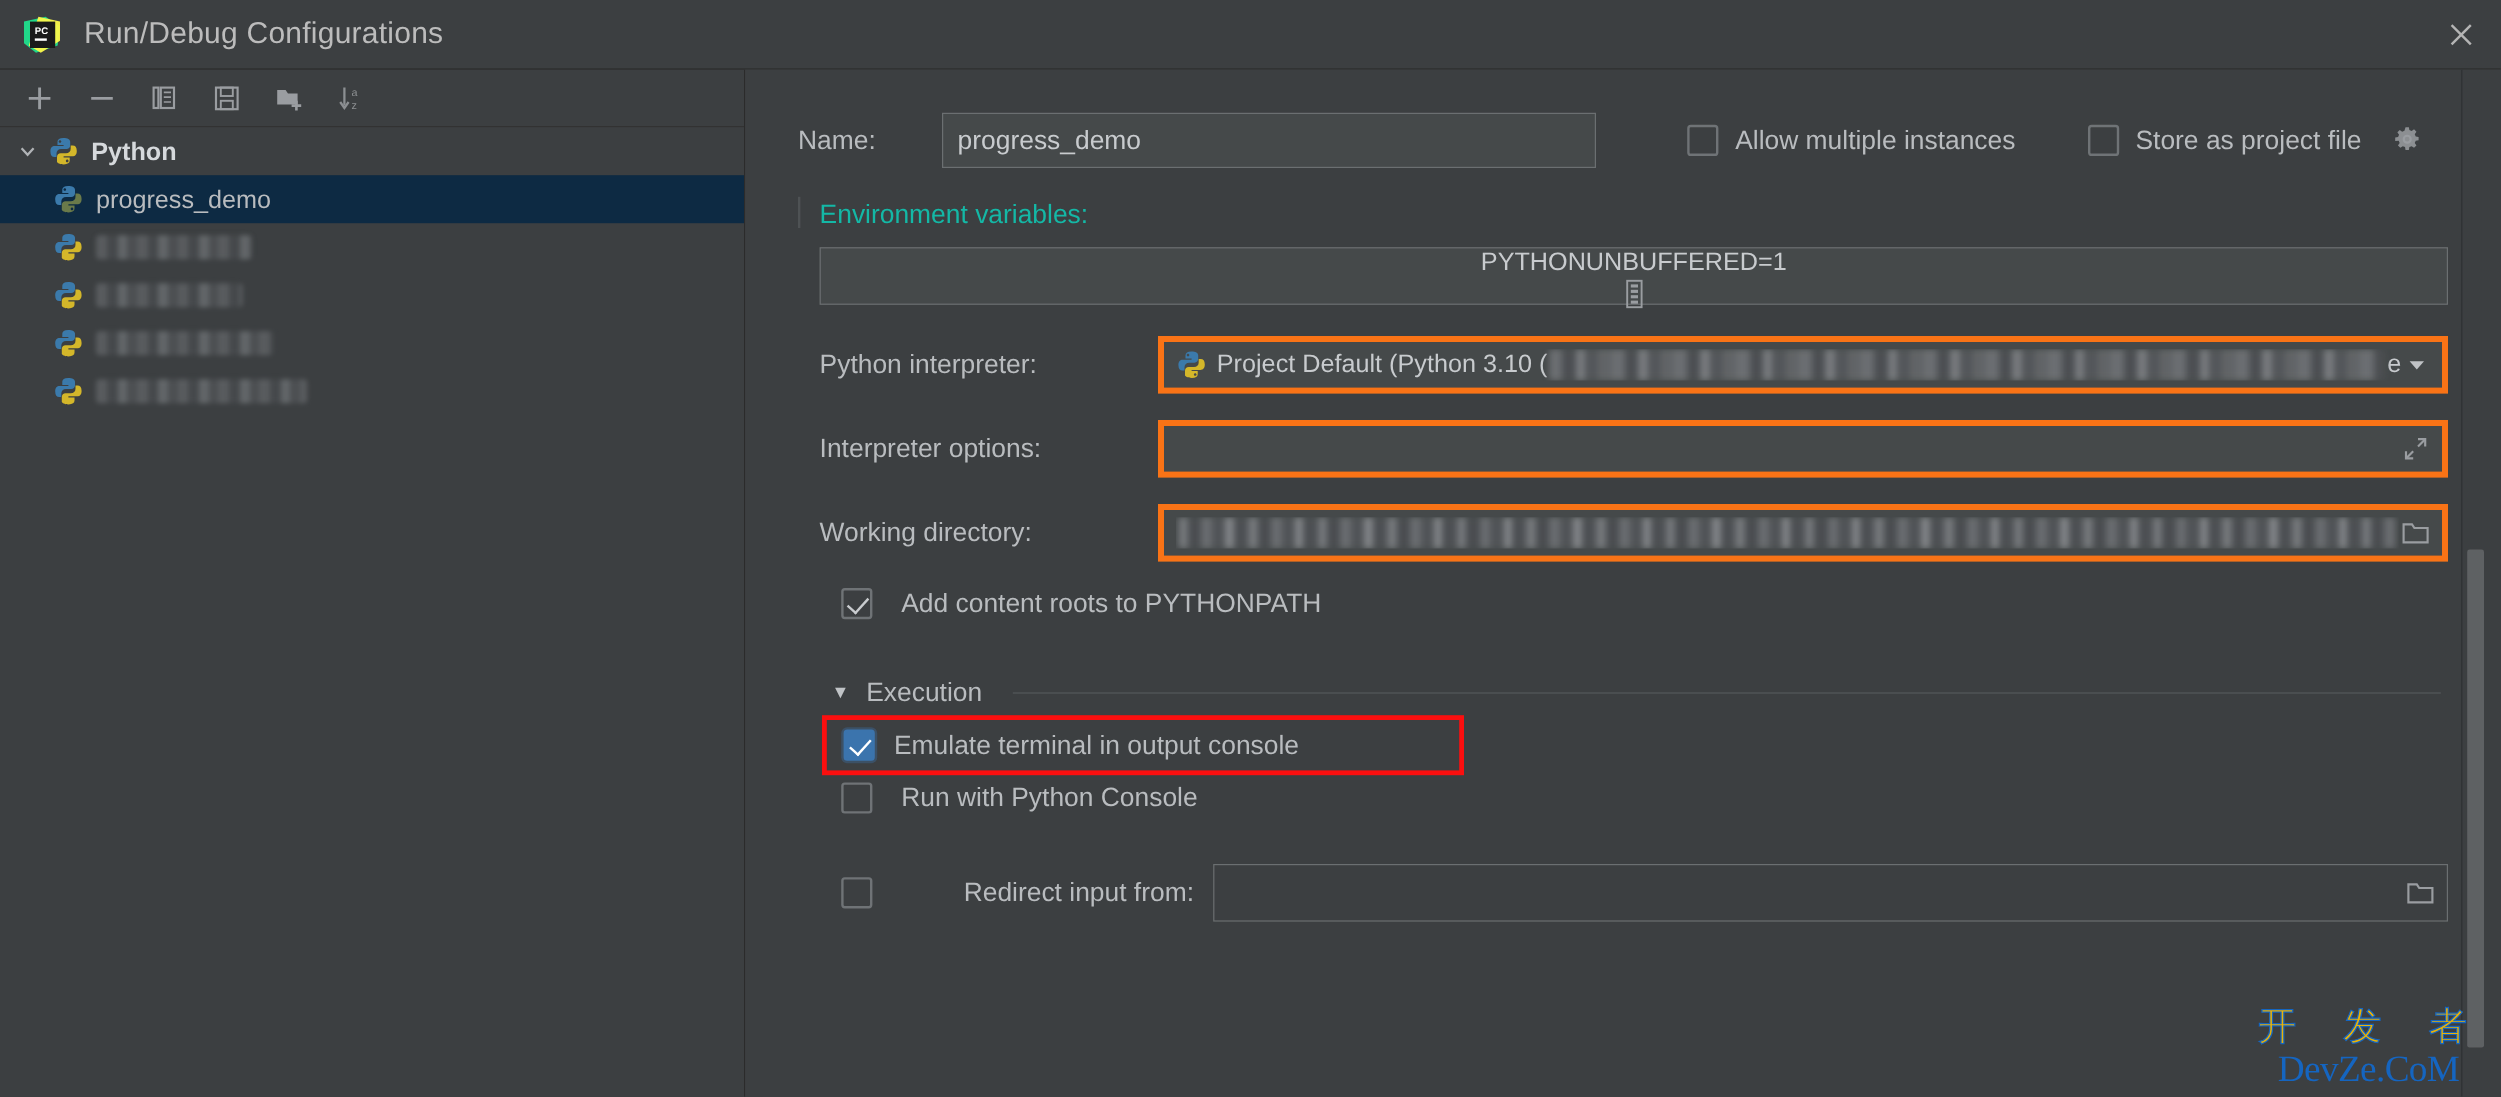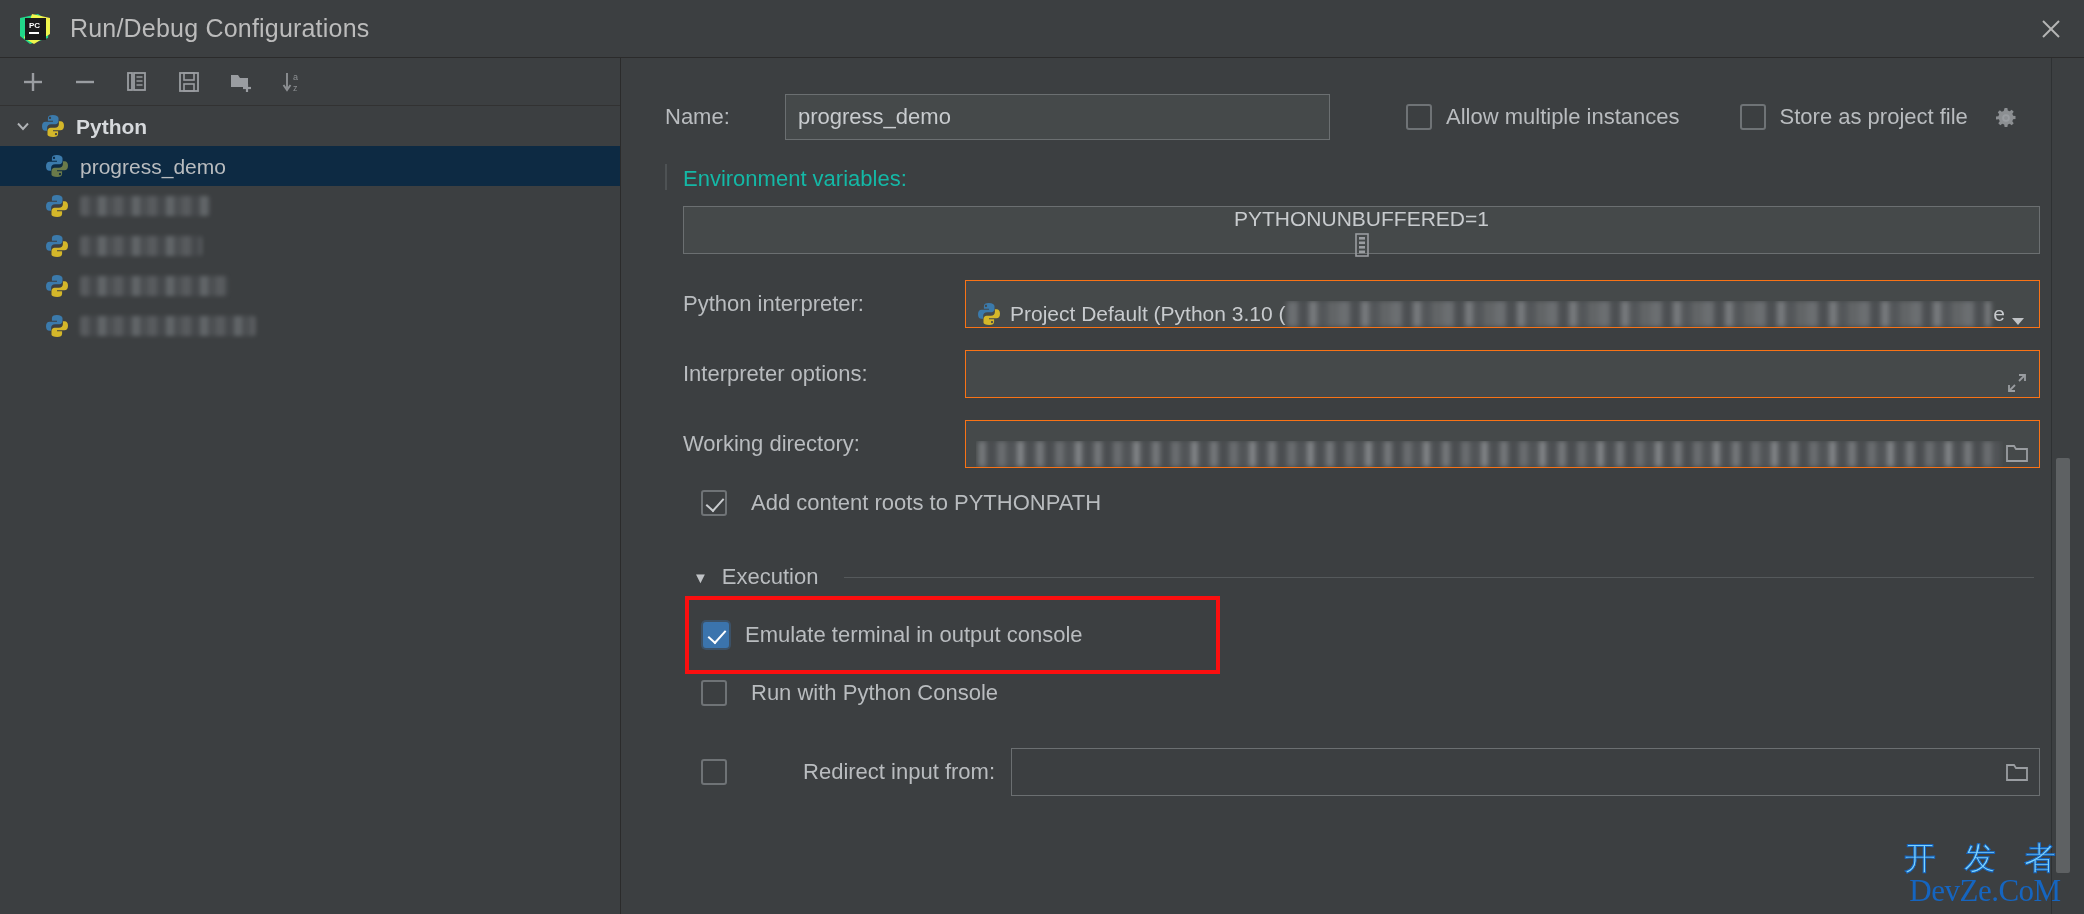--- a/index.html
+++ b/index.html
@@ -178,21 +178,21 @@
   }
   .name-right {
     display: flex;
     align-items: center;
     margin-left: 76px;
     gap: 60px;
   }
 
   .cb-wrap {
     display: flex;
-    align-items: flex-end;
+    align-items: flex-start;
     cursor: pointer;
     gap: 14px;
   }
   .cb {
     width: 26px; height: 26px;
     border: 2px solid #6f7376;
     background: #3c3f41;
     border-radius: 3px;
     flex: 0 0 auto;
     position: relative;
@@ -273,23 +273,23 @@
     display: flex;
     align-items: center;
     margin-bottom: 22px;
     padding-left: 18px;
   }
   .lrow .lbl { width: 282px; flex: 0 0 auto; }
   .lfield {
     flex: 1;
     height: 48px;
     background: #45494a;
-    border: 1px solid #f97316;
-    display: flex;
-    align-items: flex-end;
+    border: 5px solid #f97316;
+    display: flex;
+    align-items: center;
     padding: 0 8px 0 10px;
     position: relative;
     cursor: text;
   }
   .lfield.combo { cursor: pointer; }
   .lfield .inner-text {
     font-size: 21px;
     color: #c8cbce;
     white-space: nowrap;
     display: flex;
@@ -364,21 +364,21 @@
     background: #55595b;
     margin-left: 12px;
     margin-right: 6px;
   }
 
   .highlight-box {
     border: 4px solid #fb0f0f;
     margin-left: 20px;
     margin-right: 0;
     width: 535px;
-    height: 78px;
+    height: 50px;
     display: flex;
     align-items: center;
     padding-left: 14px;
     gap: 16px;
     cursor: pointer;
     margin-top: 6px;
     margin-bottom: 6px;
   }
 
   .redirect-row {
@@ -432,23 +432,23 @@
     position: absolute;
     right: 18px;
     bottom: 6px;
     text-align: center;
     pointer-events: none;
     user-select: none;
   }
   .wm-cn {
     font-size: 32px;
     letter-spacing: 10px;
-    color: #7dd3fc;
+    color: #eab308;
     -webkit-text-stroke: 1px #1565c0;
-    font-family: Liberation Serif, serif;
+    font-family: Liberation Mono, monospace;
     line-height: 1;
     font-weight: 400;
   }
   .wm-en {
     font-size: 31px;
     color: #1565c0;
     font-family: "Liberation Serif", serif;
     line-height: 1.05;
     margin-top: 1px;
     letter-spacing: -0.5px;

